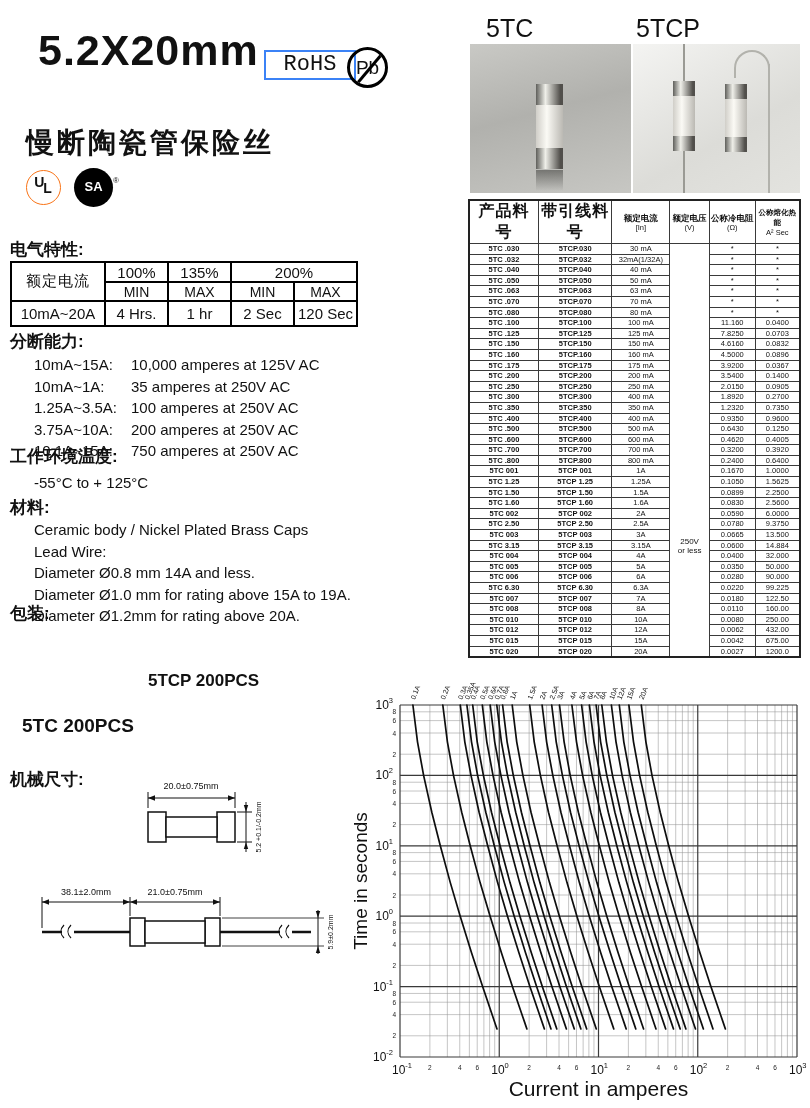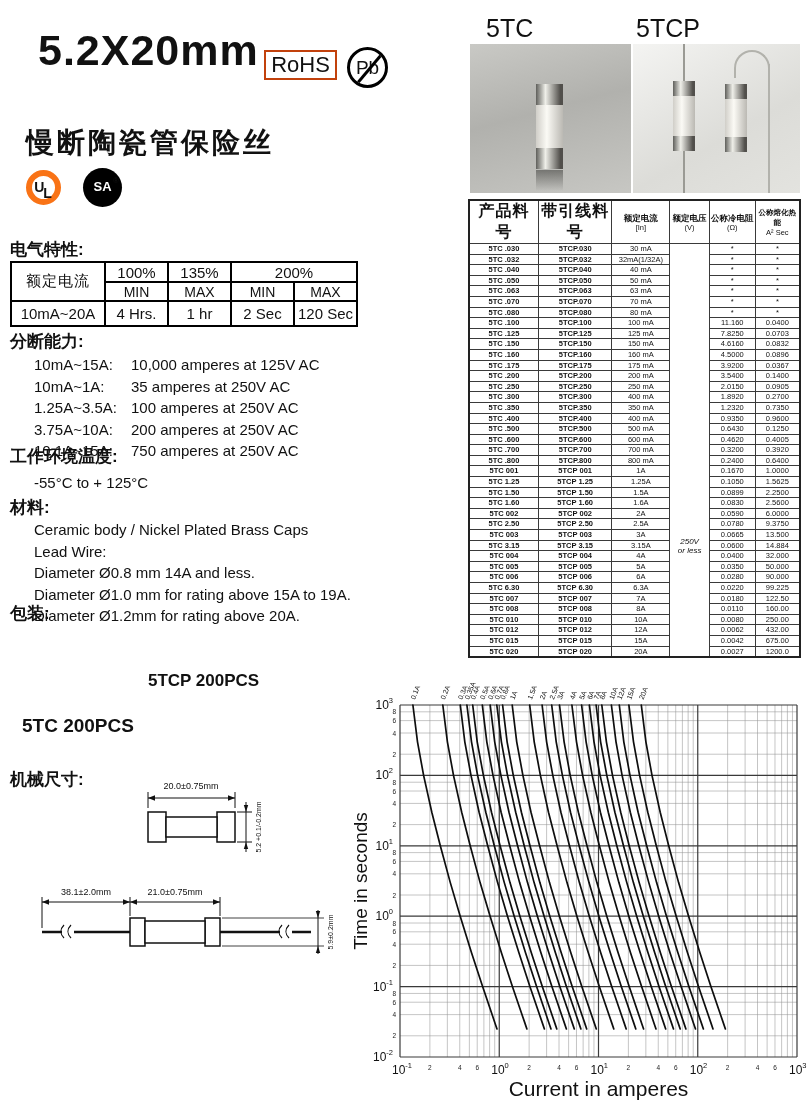--- a/index.html
+++ b/index.html
@@ -3,31 +3,31 @@
 <meta charset="utf-8">
 <style>
   html,body{margin:0;padding:0;background:#fff;}
   #page{position:relative;width:810px;height:1108px;background:#fff;overflow:hidden;
         font-family:"Liberation Sans",sans-serif;color:#111;}
   #page *{box-sizing:border-box;}
   .abs{position:absolute;}
   .h{font-size:17px;font-weight:700;}
   
   #title{left:38px;top:26px;font-size:43px;font-weight:700;letter-spacing:1px;}
-  #rohs{left:264px;top:50px;width:73px;height:30px;border:2px solid #c2410c;text-align:center;
-        font-size:22px;line-height:26px;}
+  #rohs{left:264px;top:50px;width:92px;height:30px;border:2px solid #3b82f6;text-align:center;
+        font-size:22px;line-height:26px;font-family:Liberation Mono, monospace;}
   #pb{left:347px;top:47px;width:41px;height:41px;border:3px solid #000;border-radius:50%;
       text-align:center;font-size:19px;line-height:36px;overflow:hidden;}
   #pb .slash{position:absolute;left:17px;top:-5px;width:3px;height:50px;background:#000;transform:rotate(40deg);}
   #cn-title{left:26px;top:124px;font-size:28px;font-weight:700;letter-spacing:3px;}
-  #ul{left:26px;top:170px;width:35px;height:35px;border:6px solid #f97316;border-radius:50%;
+  #ul{left:26px;top:170px;width:35px;height:35px;border:1px solid #f97316;border-radius:50%;
       text-align:center;font-weight:700;font-size:14px;line-height:30px;}
   #ul .u{position:relative;top:-4px;}
   #ul .l{position:relative;top:2px;left:-1px;}
-  #csa{left:83px;top:168px;width:39px;height:39px;background:#000;border-radius:50%;color:#fff;
+  #csa{left:74px;top:168px;width:39px;height:39px;background:#000;border-radius:50%;color:#fff;
        text-align:center;font-weight:700;font-size:13px;line-height:37px;letter-spacing:0;}
   #csa-reg{left:113px;top:176px;font-size:8px;}
   
   #elec-table{left:10px;top:261px;border-collapse:collapse;text-align:center;}
   #elec-table td{border:2px solid #000;font-size:15px;padding:0 2px;}
   #elec-table .c1{width:94px;font-weight:400;letter-spacing:1px;}
   #elec-table .cc{width:63px;}
   #elec-table .r1 td{height:20px;}
   #elec-table .r2 td{height:19px;font-size:14px;}
   #elec-table .r3 td{height:25px;}
@@ -55,21 +55,21 @@
   #parts-table{left:468px;top:199px;width:333px;border-collapse:collapse;background:#fff;}
   #parts-table th,#parts-table td{border:1px solid #3a3a3a;padding:0;text-align:center;}
   #parts-table{border:2px solid #222;}
   #parts-table thead th{height:34px;vertical-align:middle;}
   #parts-table .bh{font-size:16px;font-weight:700;letter-spacing:1px;}
   #parts-table .sh1{font-size:8.5px;font-weight:700;line-height:10px;}
   #parts-table .sh2{font-size:7.5px;font-weight:400;line-height:9px;}
   #parts-table tbody td{height:9.8px;line-height:9.6px;font-size:7.5px;}
   #parts-table .pn{font-weight:700;}
   #parts-table .vcell{position:relative;}
-  #parts-table .vnote{position:absolute;left:0;right:0;top:71%;font-size:8px;line-height:9px;font-style:italic;}
+  #parts-table .vnote{position:absolute;left:0;right:0;top:71%;font-size:8px;line-height:9px;}
   
   svg text{font-family:"Liberation Sans",sans-serif;}
   #chart{left:352px;top:682px;}
   #mech1{left:128px;top:778px;}
   #mech2{left:28px;top:884px;}
   #h-elec{left:10px;top:238px;} #h-break{left:10px;top:330px;} #h-temp{left:10px;top:445px;}
   #h-mat{left:10px;top:496px;} #h-pack{left:10px;top:602px;} #h-mech{left:10px;top:756px;margin-top:12px;}
 </style>
 </head>
 <body>

